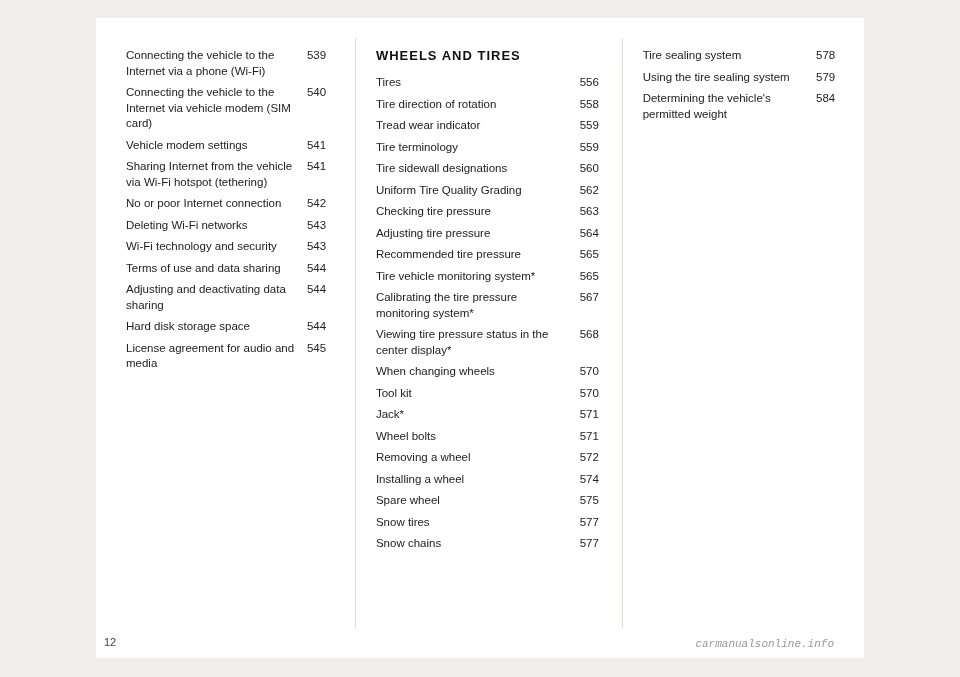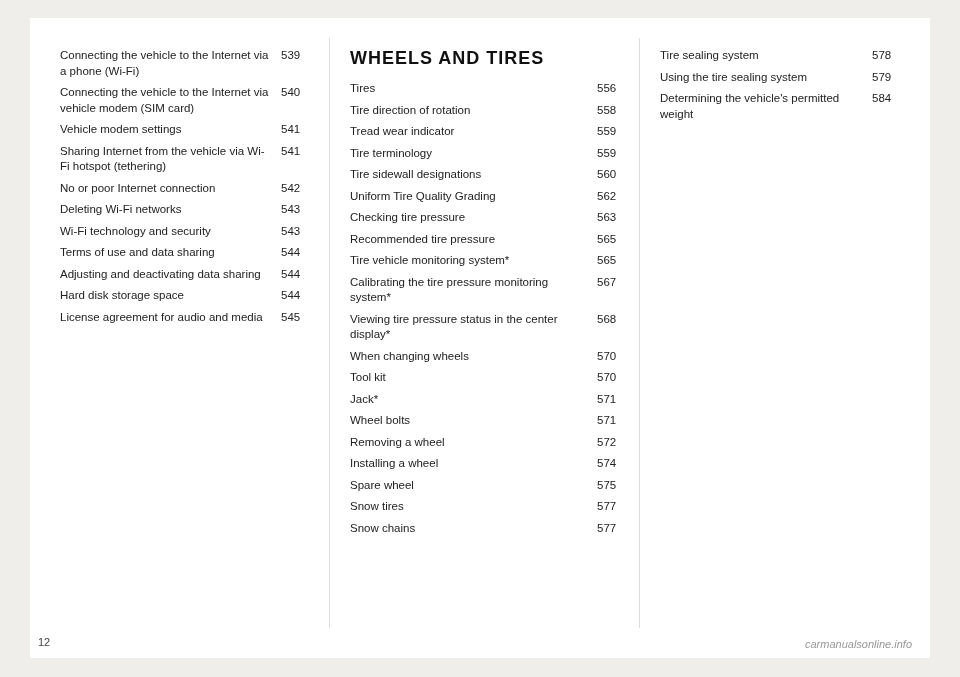--- a/index.html
+++ b/index.html
@@ -7,41 +7,42 @@
       background: #f0eeea;
       font-family: Arial, Helvetica, sans-serif;
       font-size: 12px;
       color: #222;
       width: 960px;
       height: 677px;
       overflow: hidden;
     }
     .page {
       background: #fff;
-      width: 900px;
+      width: 768px;
       height: 640px;
       margin: 18px auto;
       display: flex;
       flex-direction: column;
       position: relative;
     }
     .page-number {
       position: absolute;
       bottom: 10px;
       left: 8px;
       font-size: 11px;
       color: #444;
     }
     .watermark {
       position: absolute;
       bottom: 8px;
-      right: 18px;
+      right: 30px;
       font-size: 11px;
       color: #999;
       font-style: italic;
+      font-family: Liberation Mono, monospace;
     }
     .content {
       display: flex;
       flex: 1;
       padding: 20px 0 30px 0;
     }
     .left-col {
       width: 300px;
       padding: 10px 20px 10px 30px;
       border-right: 1px solid #e0ddd8;
@@ -49,21 +50,21 @@
     .middle-col {
       width: 310px;
       padding: 10px 20px;
       border-right: 1px solid #e0ddd8;
     }
     .right-col {
       width: 280px;
       padding: 10px 20px;
     }
     .section-title {
-      font-size: 18px;
+      font-size: 13px;
       font-weight: bold;
       letter-spacing: 1px;
       text-transform: uppercase;
       margin-bottom: 12px;
       color: #111;
     }
     .toc-item {
       display: flex;
       justify-content: space-between;
       align-items: flex-start;
@@ -168,20 +169,24 @@
     </div>
           <div class="toc-item">
       <span class="toc-label">Uniform Tire Quality Grading</span>
       <span class="toc-page">562</span>
     </div>
           <div class="toc-item">
       <span class="toc-label">Checking tire pressure</span>
       <span class="toc-page">563</span>
     </div>
           <div class="toc-item">
+      <span class="toc-label">Adjusting tire pressure</span>
+      <span class="toc-page">564</span>
+    </div>
+          <div class="toc-item">
       <span class="toc-label">Recommended tire pressure</span>
       <span class="toc-page">565</span>
     </div>
           <div class="toc-item">
       <span class="toc-label">Tire vehicle monitoring system*</span>
       <span class="toc-page">565</span>
     </div>
           <div class="toc-item">
       <span class="toc-label">Calibrating the tire pressure monitoring system*</span>
       <span class="toc-page">567</span>

